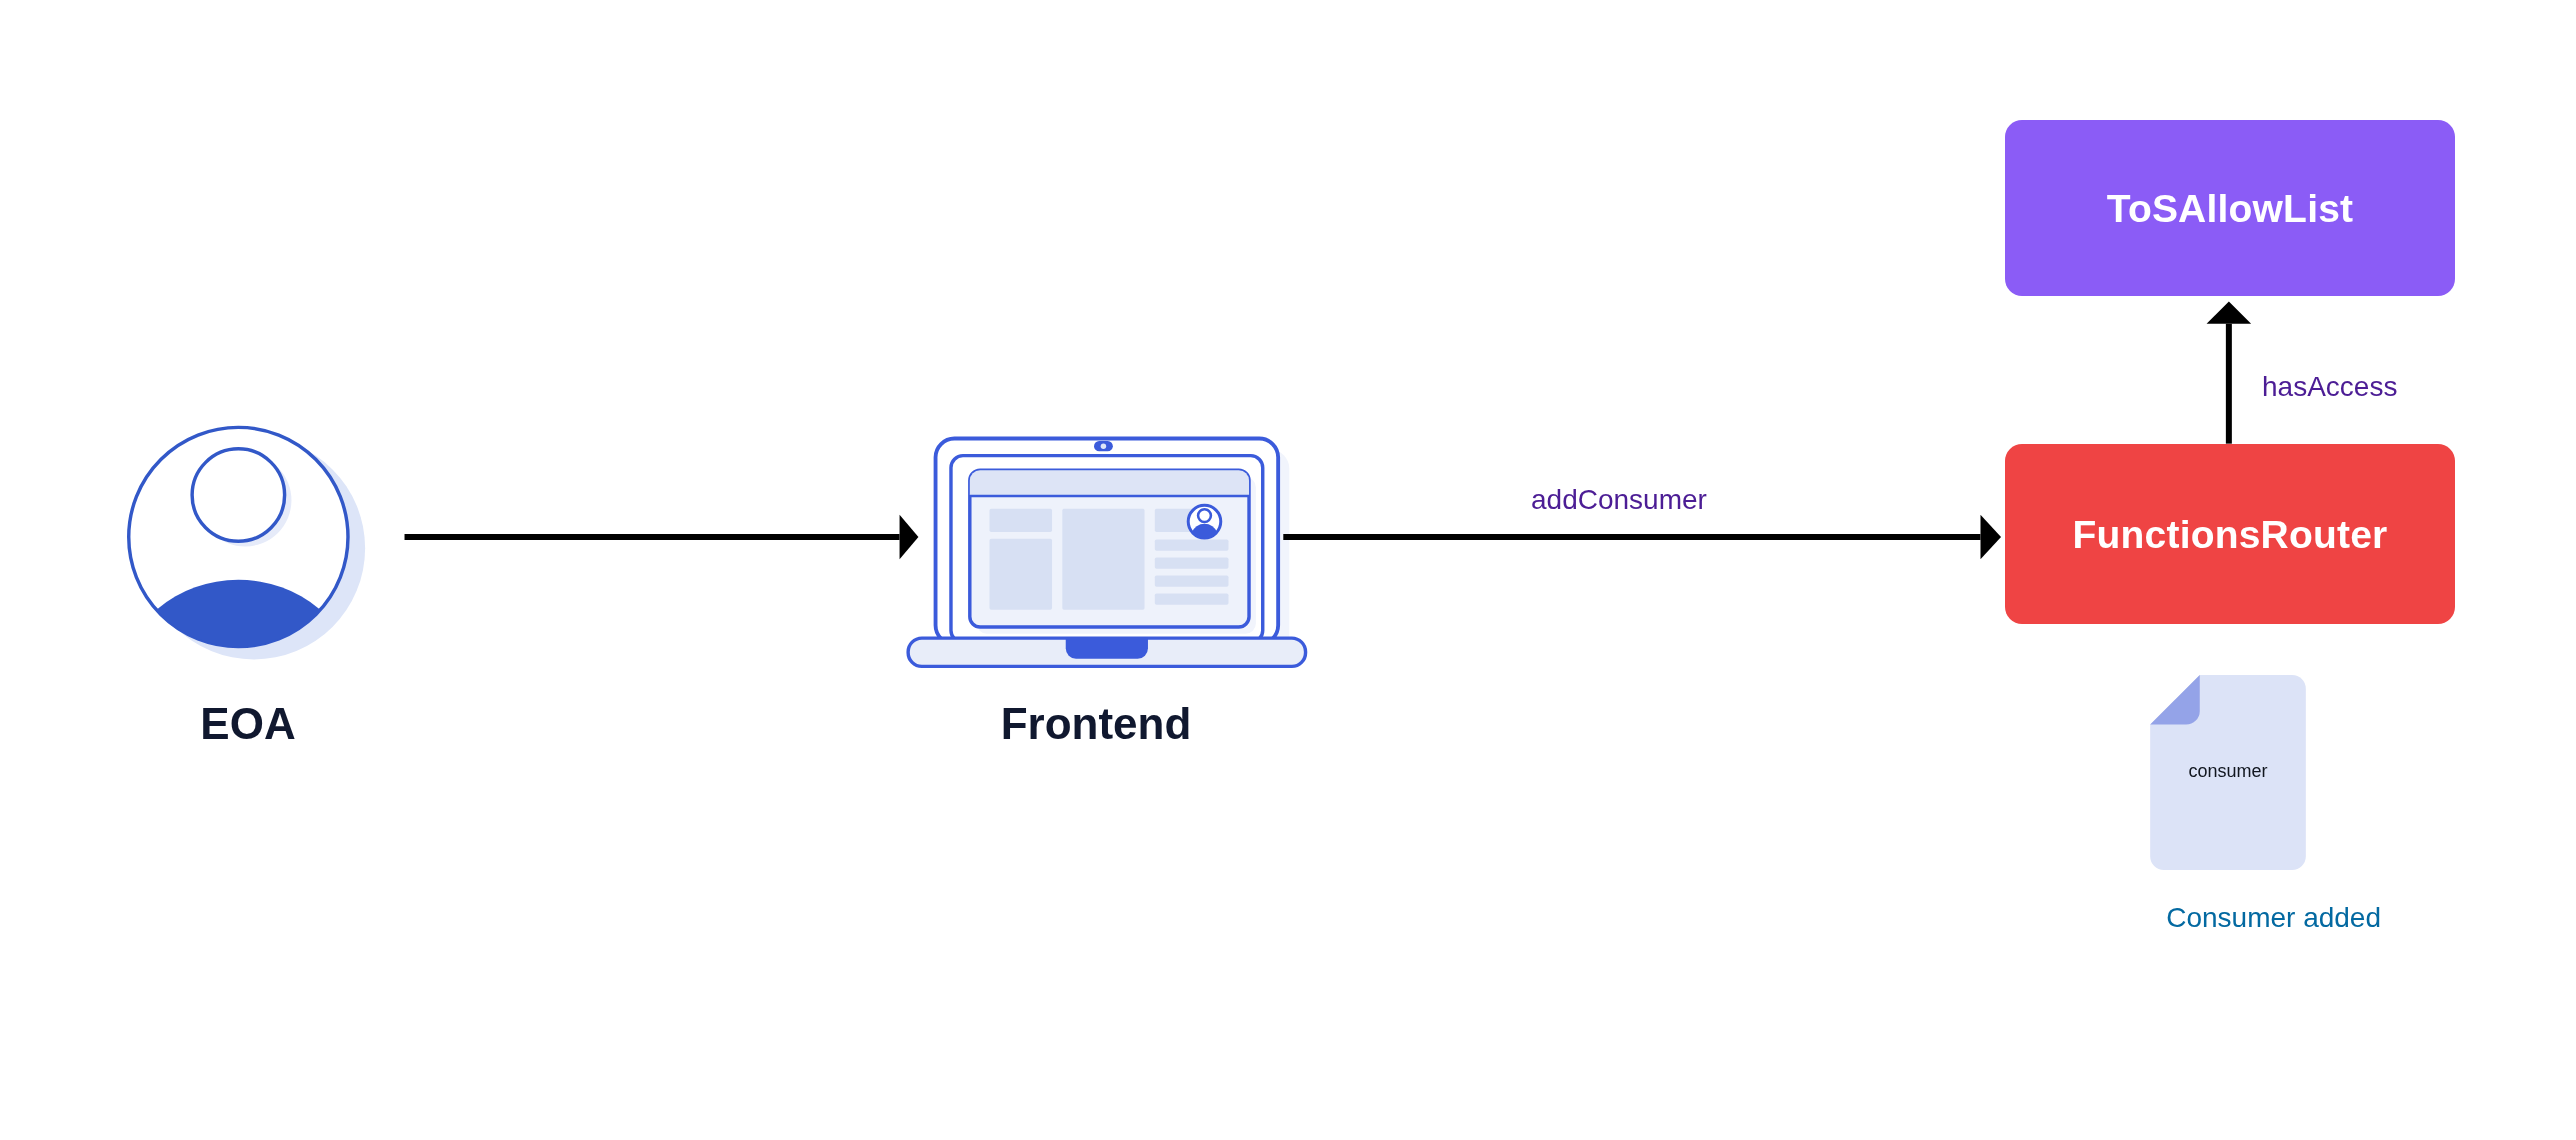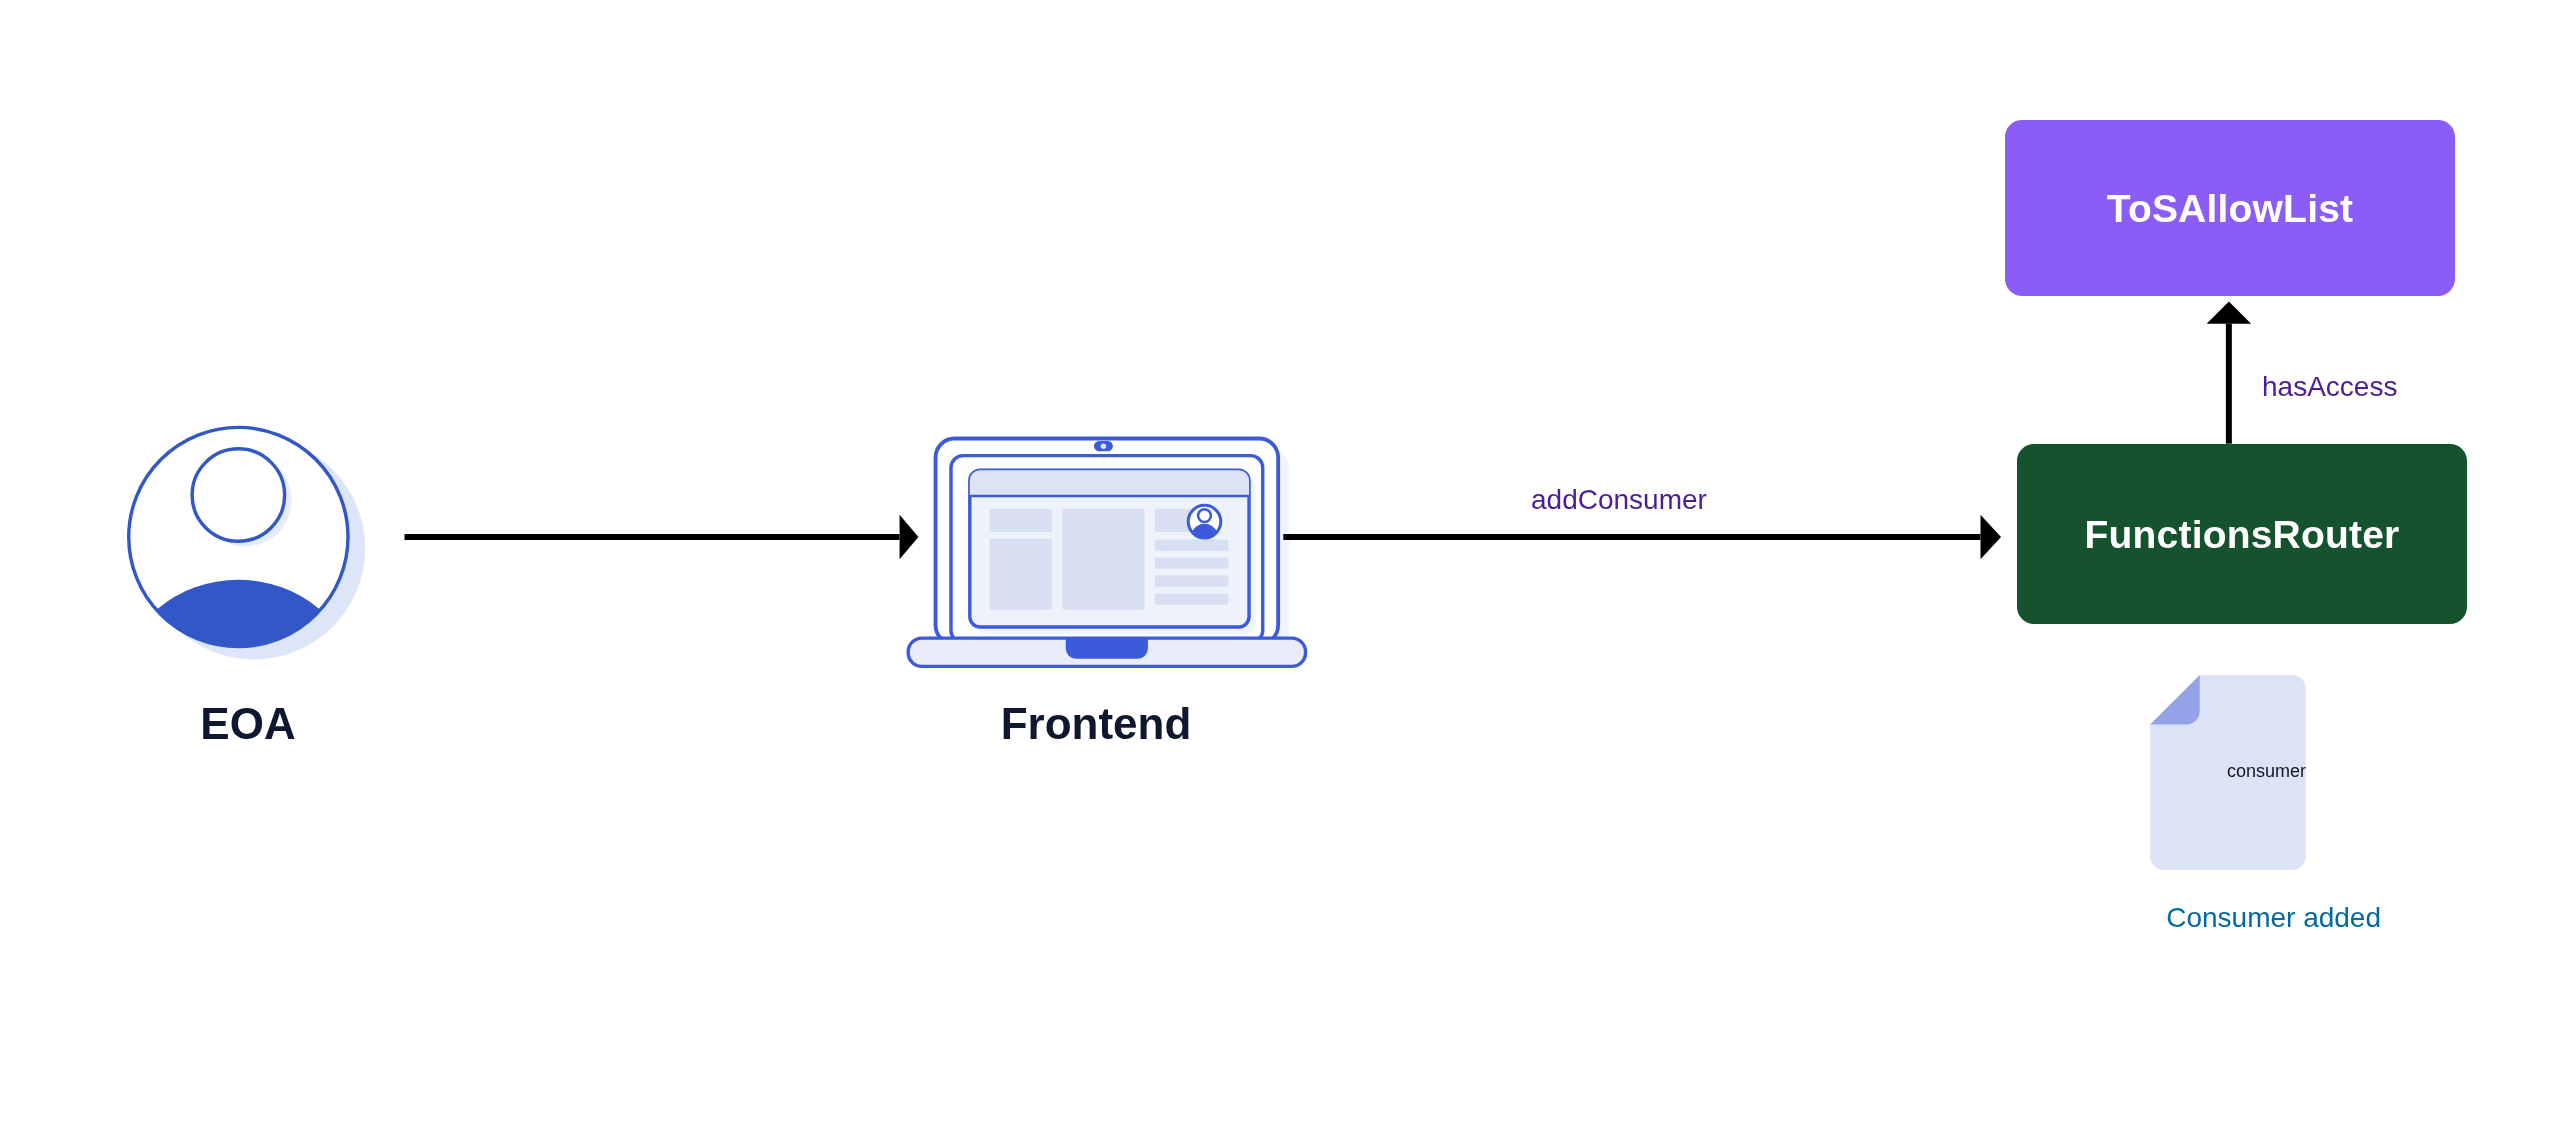--- a/index.html
+++ b/index.html
@@ -95,21 +95,21 @@
     left: 2150px;
     top: 675px;
     width: 156px;
     height: 195px;
   }
   #document-icon-text {
     position: absolute;
     left: 2150px;
     top: 762px;
     width: 156px;
-    text-align: right;
+    text-align: center;
     color: #11161f;
     font-size: 18px;
     line-height: 1;
     white-space: nowrap;
   }
 
   
   #arrow-layer, #avatar-icon, #laptop-icon {
     position: absolute;
     left: 0;
@@ -205,21 +205,21 @@
   </svg>
 
   <div class="edge-label" id="add-consumer-label">addConsumer</div>
 
   <div class="edge-label" id="has-access-label">hasAccess</div>
 
   <div class="node-box" id="tos-allow-list-node" style="background:#8b5cf6;">
     <span class="node-box-label">ToSAllowList</span>
   </div>
 
-  <div class="node-box" id="functions-router-node" style="background:#14532d;margin-left:12px;">
+  <div class="node-box" id="functions-router-node" style="background:#ef4444;">
     <span class="node-box-label">FunctionsRouter</span>
   </div>
 
   <svg id="document-icon" viewBox="0 0 182 228" aria-hidden="true">
 
     <path d="M58 0 H166 a16 16 0 0 1 16 16 V212 a16 16 0 0 1 -16 16 H16
              a16 16 0 0 1 -16 -16 V58 Z" fill="#dce3f7"></path>
 
     <path d="M58 0 V42 a16 16 0 0 1 -16 16 H0 Z" fill="#94a3e8"></path>
   </svg>

